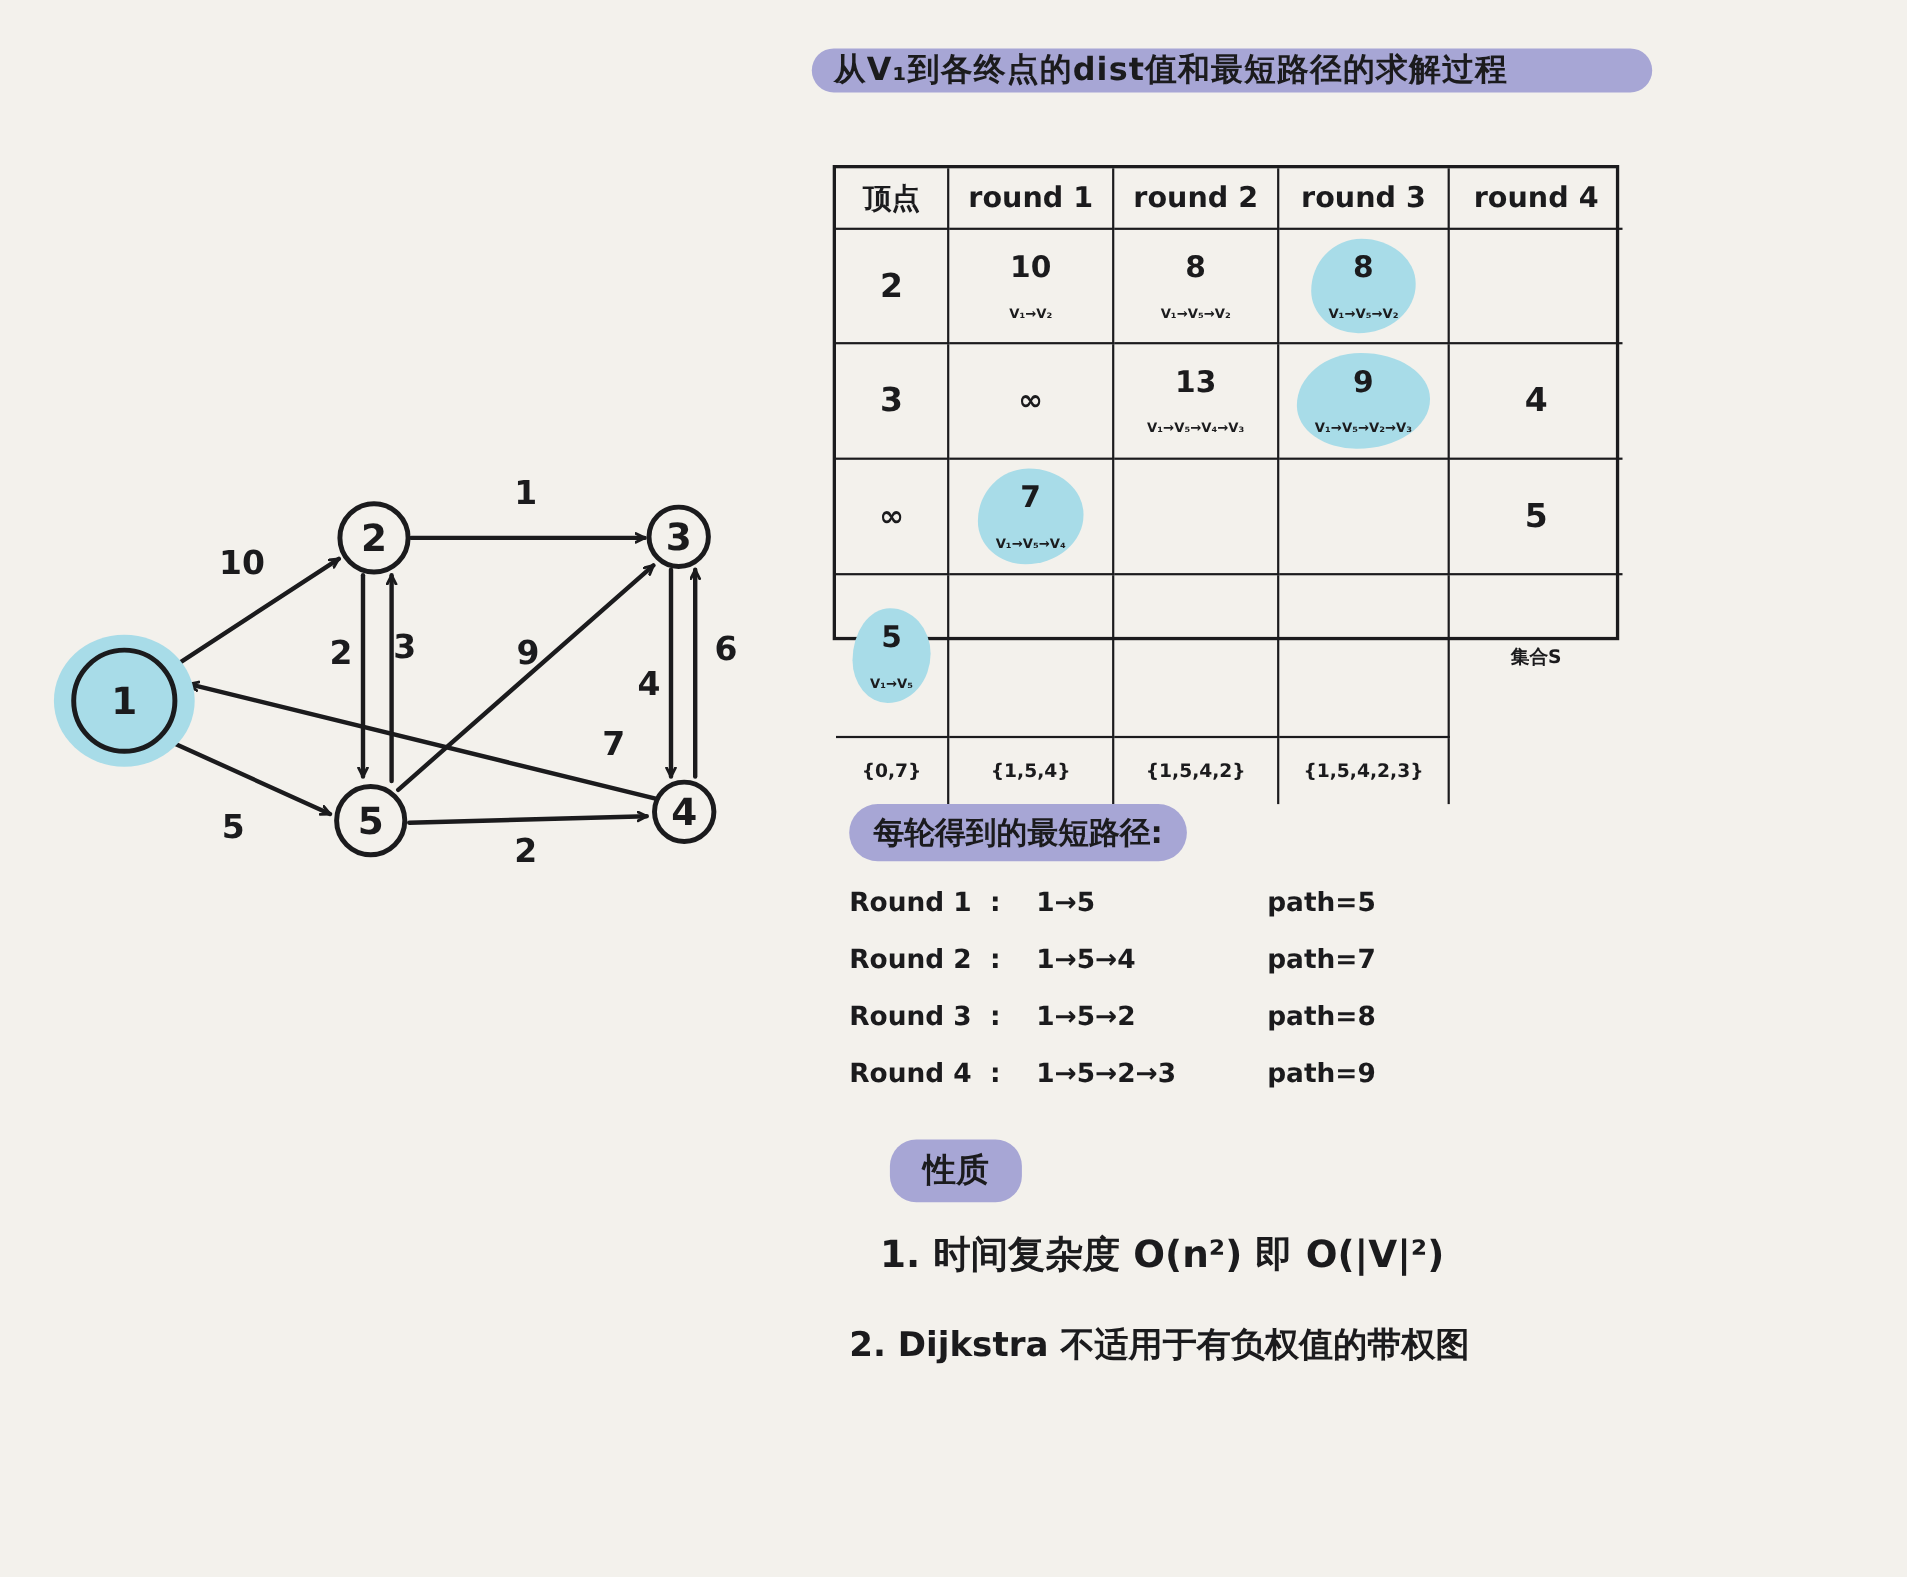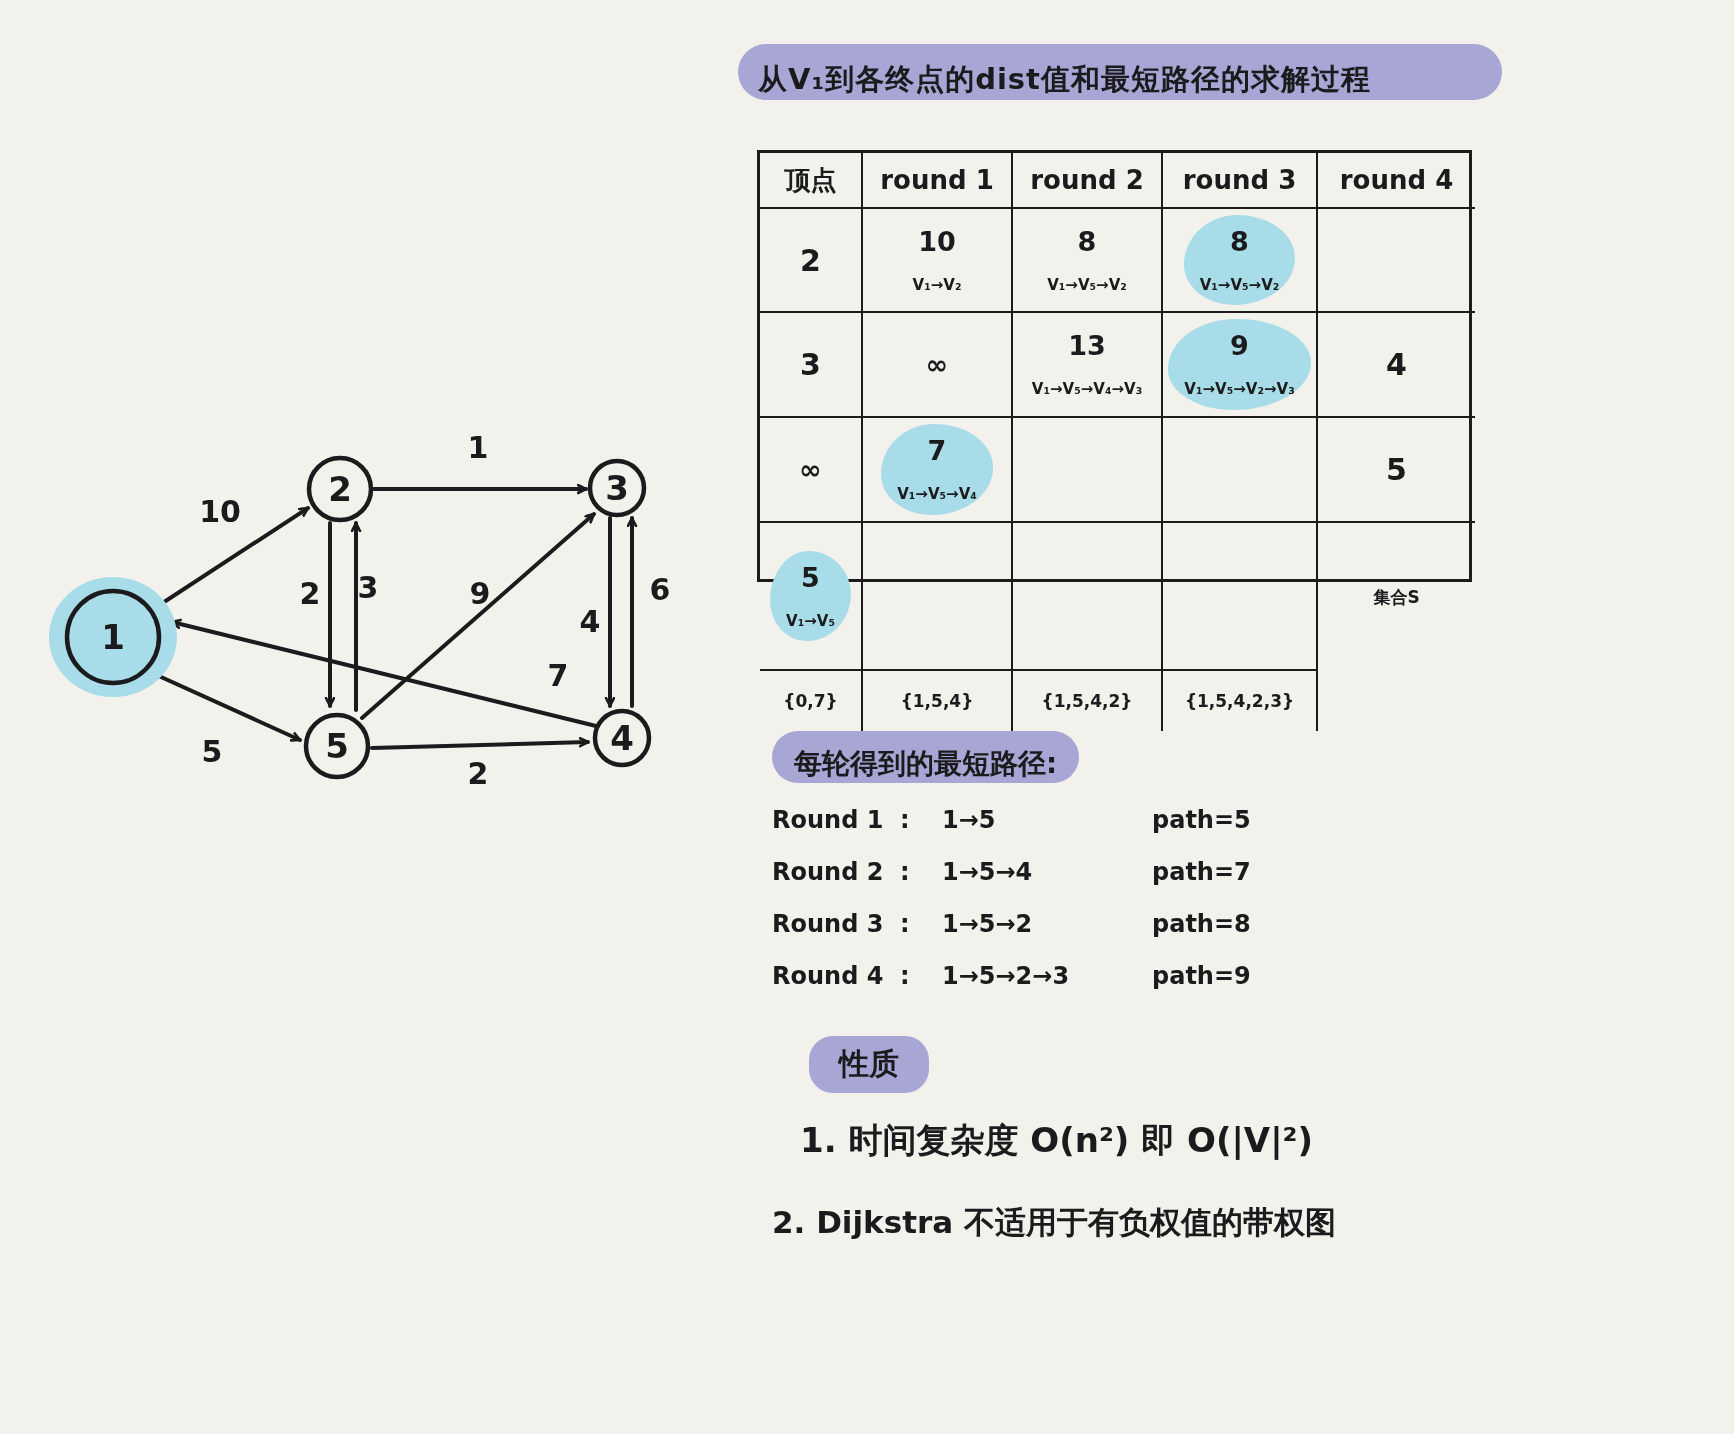--- a/index.html
+++ b/index.html
@@ -4,23 +4,23 @@
 <style>
   html,body{margin:0;padding:0;}
   body{
     width:1734px;height:1434px;position:relative;
     background:#f3f1ec;
     font-family:"DejaVu Sans",sans-serif;
     color:#1b1b1d;overflow:hidden;
   }
   
   .title-hl{
-    position:absolute;left:738px;top:44px;width:764px;height:56px;
+    position:absolute;left:738px;top:44px;width:764px;height:40px;
     background:#a7a6d5;border-radius:28px;
-    display:flex;align-items:flex-end;padding:0 20px;box-sizing:border-box;
+    display:flex;align-items:flex-start;padding:0 20px;box-sizing:border-box;
   }
   .title-hl span{font-size:29px;font-weight:bold;letter-spacing:1px;white-space:nowrap;}
   
   #graph{position:absolute;left:0;top:0;width:730px;height:900px;}
   #graph text{font-size:30px;font-weight:bold;fill:#1b1b1d;}
   #graph .node-label{font-size:34px;text-anchor:middle;}
   
   .dtable{
     position:absolute;left:757px;top:150px;width:715px;height:432px;
     display:grid;
@@ -31,33 +31,33 @@
   .dtable .cell{
     border-right:2.5px solid #1b1b1d;border-bottom:2.5px solid #1b1b1d;
     display:flex;align-items:center;justify-content:center;
     flex-direction:column;box-sizing:border-box;position:relative;
   }
   .dtable .cell:nth-child(5n){border-right:none;}
   .dtable .cell.lastrow{border-bottom:none;}
   .hcell{font-size:26px;font-weight:bold;}
   .vcell{font-size:30px;font-weight:bold;}
   .dist{font-size:27px;font-weight:bold;line-height:1.25;text-align:center;}
-  .pathtxt{font-size:15px;font-weight:bold;line-height:1.3;text-align:right;margin-top:17px;}
+  .pathtxt{font-size:12px;font-weight:bold;line-height:1.3;text-align:right;margin-top:17px;}
   .cellwrap{display:flex;flex-direction:column;align-items:center;justify-content:center;padding:6px 10px;}
   .blob{
     background:#a8dce8;
     border-radius:48% 52% 55% 45% / 55% 48% 52% 45%;
     padding:10px 16px;
   }
   .setcell{font-size:17px;font-weight:bold;}
   
   .rounds-hl{
     position:absolute;left:772px;top:731px;height:52px;
     background:#a7a6d5;border-radius:26px;
-    display:flex;align-items:flex-end;padding:0 22px;
+    display:flex;align-items:center;padding:0 22px;
   }
   .rounds-hl span{font-size:28px;font-weight:bold;white-space:nowrap;}
   .rounds{
     position:absolute;left:772px;top:794px;
     display:grid;grid-template-columns:128px 42px 210px auto;
     grid-auto-rows:52px;align-items:center;
   }
   .rounds div{font-size:24px;font-weight:bold;}
   
   .notes-hl{

